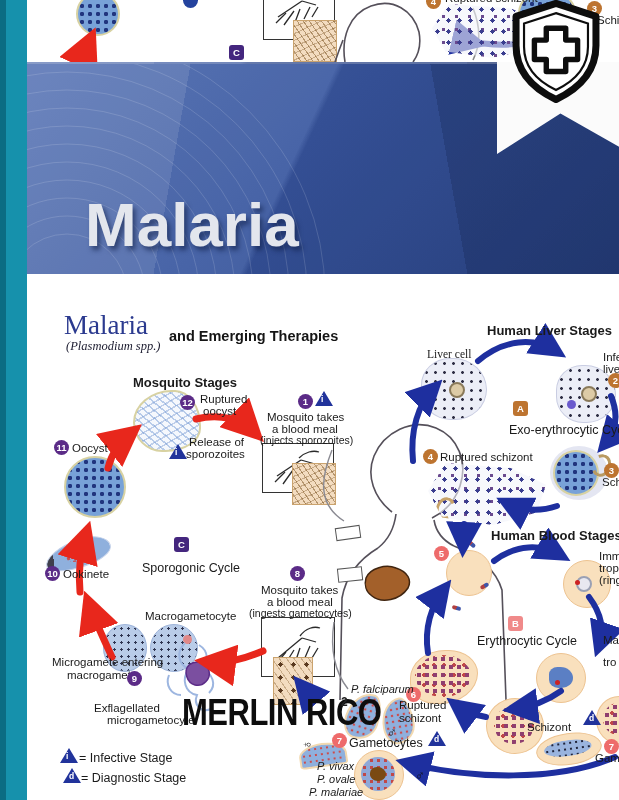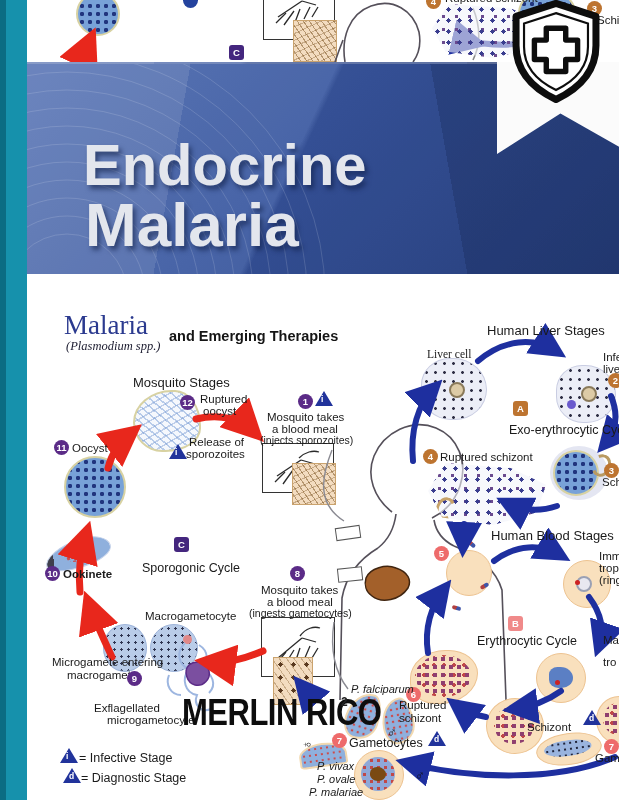--- a/index.html
+++ b/index.html
@@ -27,21 +27,21 @@
   .ribbon{position:absolute;left:497px;top:62px;width:122px;height:92px;background:#fbfbfb;z-index:3;
     clip-path:polygon(0 0,100% 0,100% 92%,52% 56%,0 100%);}
   .shield{position:absolute;left:502px;top:0px;z-index:4;}
   
   .layer{position:absolute;left:0;top:0;width:619px;height:800px;z-index:1;pointer-events:none;}
   .cells{z-index:1}.arrowlayer{z-index:2}.labels{z-index:3}
   
   .lbl{position:absolute;font-size:11.5px;color:#1a1a1a;line-height:1.12;white-space:nowrap;}
   .sm{font-size:10.5px;}
   .it{font-style:italic;font-size:11px;}
-  .hdr{font-size:13px;font-weight:normal;}
+  .hdr{font-size:13px;font-weight:bold;}
   .cyc{font-size:12.5px;}
   
   .badge{position:absolute;width:15px;height:15px;border-radius:50%;color:#fff;font-size:9.5px;
     font-weight:bold;display:flex;align-items:center;justify-content:center;line-height:1;}
   .sq{border-radius:3px;}
   .purple{background:#5b2b87}.orange{background:#bd7430}.redb{background:#ee6b6b}
   .pinksq{background:#f08a8a}.purplesq{background:#44267e}.bluesq{background:#24439e}
   
   .tri{position:absolute;width:0;height:0;border-left:9px solid transparent;
     border-right:9px solid transparent;border-bottom:15px solid #21339b;}
@@ -169,21 +169,20 @@
           <circle cx="40" cy="230" r="132"></circle>
           <circle cx="40" cy="230" r="150"></circle>
         <circle cx="40" cy="230" r="168"></circle>
           <circle cx="40" cy="230" r="186"></circle>
           <circle cx="40" cy="230" r="204"></circle>
         <circle cx="40" cy="230" r="222"></circle>
           <circle cx="40" cy="230" r="240"></circle>
           <circle cx="40" cy="230" r="258"></circle>
       </g>
     </svg>
-    <div class="title t1">Endocrine</div>
     <div class="title t2">Malaria</div>
   </div>
   <div class="ribbon"></div>
   <svg class="shield" width="108" height="104" viewBox="0 0 100 96">
     <path d="M50 3 L87 15 V42 C87 66 71 82 50 92 C29 82 13 66 13 42 V15 Z" fill="#ffffff" stroke="#0d0d0d" stroke-width="6.5" stroke-linejoin="round"></path>
     <path d="M50 3 L87 15 V42 C87 66 71 82 50 92 C29 82 13 66 13 42 V15 Z" fill="none" stroke="#0d0d0d" stroke-width="2.5" transform="translate(50 48) scale(.80) translate(-50 -48)"></path>
     <path d="M41 26 h18 v11 h11 v18 h-11 v11 h-18 v-11 h-11 v-18 h11 Z" fill="#ffffff" stroke="#0d0d0d" stroke-width="5" stroke-linejoin="round"></path>
   </svg>
 
   <div class="malaria">Malaria</div>
@@ -356,21 +355,21 @@
     <div class="lbl" style="left:200px;top:393px;">Ruptured</div>
     <div class="lbl" style="left:203px;top:405px;">oocyst</div>
     <div class="tri" style="left:169px;top:444px;">
         <span>i</span>
       </div>
     <div class="lbl" style="left:189px;top:436px;">Release of</div>
     <div class="lbl" style="left:186px;top:448px;">sporozoites</div>
     <div class="badge purple" style="left:54px;top:440px;">11</div>
     <div class="lbl" style="left:72px;top:442px;">Oocyst</div>
     <div class="badge purple" style="left:45px;top:566px;">10</div>
-    <div class="lbl" style="left:63px;top:568px;font-weight:bold;">Ookinete</div>
+    <div class="lbl" style="left:63px;top:568px;">Ookinete</div>
     <div class="lbl" style="left:145px;top:610px;">Macrogametocyte</div>
     <div class="lbl" style="left:52px;top:656px;">Microgamete entering</div>
     <div class="lbl" style="left:67px;top:669px;">macrogamete</div>
     <div class="badge purple" style="left:127px;top:671px;">9</div>
     <div class="lbl" style="left:94px;top:702px;">Exflagellated</div>
     <div class="lbl" style="left:107px;top:714px;">microgametocyte</div>
 
     <div class="badge purple" style="left:298px;top:394px;">1</div>
     <div class="tri" style="left:315px;top:391px;">
         <span>i</span>

